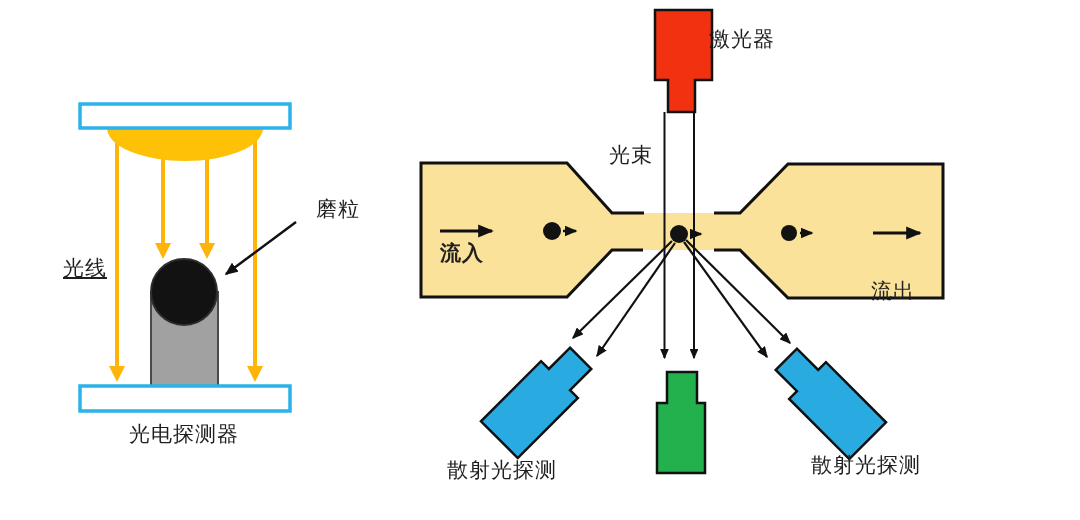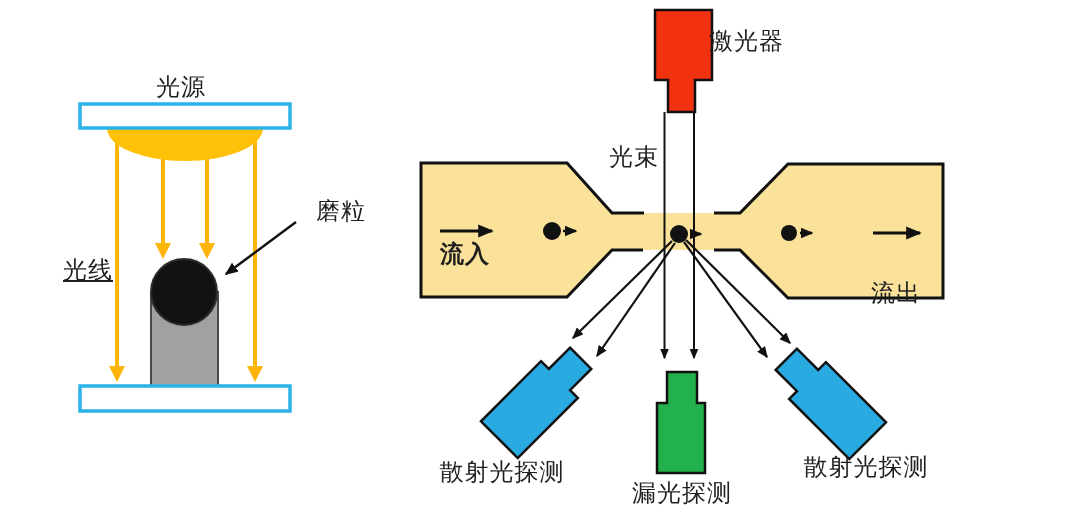--- a/index.html
+++ b/index.html
@@ -1,19 +1,19 @@
 <!DOCTYPE html>
 <html><head>
 <meta charset="utf-8">
 <style>
   html,body{margin:0;padding:0;background:#ffffff;}
   .canvas{position:relative;width:1080px;height:520px;background:#ffffff;overflow:hidden;
           font-family:"DejaVu Serif","Liberation Serif",serif;}
   .canvas svg{position:absolute;left:0;top:0;}
-  .lbl{position:absolute;color:#1f1f1f;font-size:24px;line-height:1.1;white-space:nowrap;
+  .lbl{position:absolute;color:#1f1f1f;font-size:21px;line-height:1.1;white-space:nowrap;
        letter-spacing:1px;}
   .lbl.center{width:160px;text-align:center;}
 </style>
 </head>
 <body>
 
 <div class="canvas">
 
   <svg width="1080" height="520" viewBox="0 0 1080 520">
     <defs>
@@ -76,25 +76,24 @@
       <polygon points="11,0 41,0 41,30 52,30 52,115 0,115 0,30 11,30" stroke="#111111" stroke-width="2.5" fill="#29ABE2"></polygon>
     </g>
     <g transform="translate(827,400) rotate(-45) translate(-26,-57.5)">
       <polygon points="11,0 41,0 41,30 52,30 52,115 0,115 0,30 11,30" stroke="#111111" stroke-width="2.5" fill="#29ABE2"></polygon>
     </g>
     <g transform="translate(657,372)">
       <polygon points="10,0 40,0 40,31 48,31 48,101 0,101 0,31 10,31" stroke="#111111" stroke-width="2.5" fill="#22B14C"></polygon>
     </g>
   </svg>
 
-  <div class="lbl center" style="left:101px;top:74px;">光源</div>
   <div class="lbl" style="left:277px;top:198px;margin-left:39px;">磨粒</div>
   <div class="lbl" style="left:63px;top:257px;text-decoration:underline;">光线</div>
+  <div class="lbl center" style="left:104px;top:423px;">光电探测器</div>
 
   <div class="lbl" style="left:709px;top:28px;">激光器</div>
   <div class="lbl" style="left:609px;top:144px;">光束</div>
   <div class="lbl" style="left:440px;top:241px;font-weight:bold;">流入</div>
   <div class="lbl" style="left:871px;top:240px;margin-top:40px;">流出</div>
   <div class="lbl center" style="left:422px;top:459px;">散射光探测</div>
-  <div class="lbl center" style="left:602px;top:480px;">漏光探测</div>
   <div class="lbl center" style="left:786px;top:454px;">散射光探测</div>
 
 </div>
 
 </body></html>

